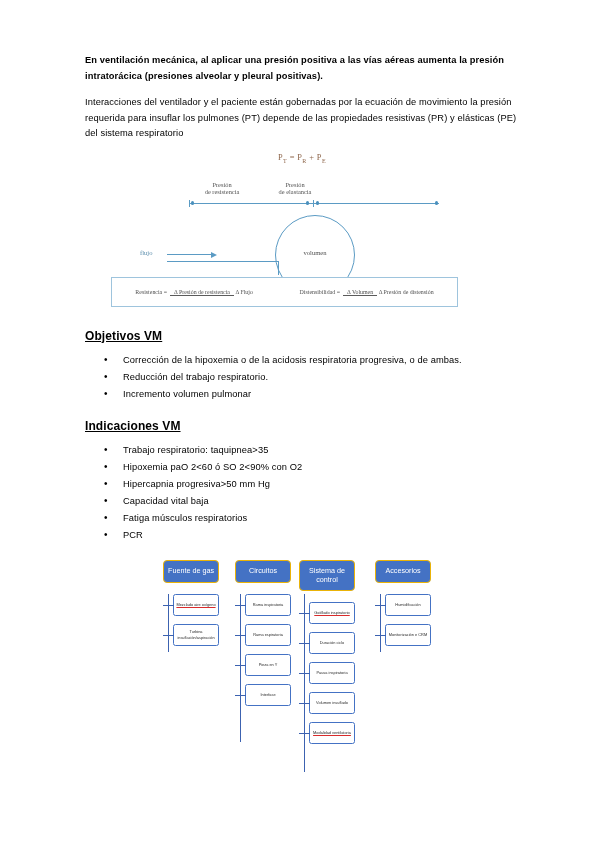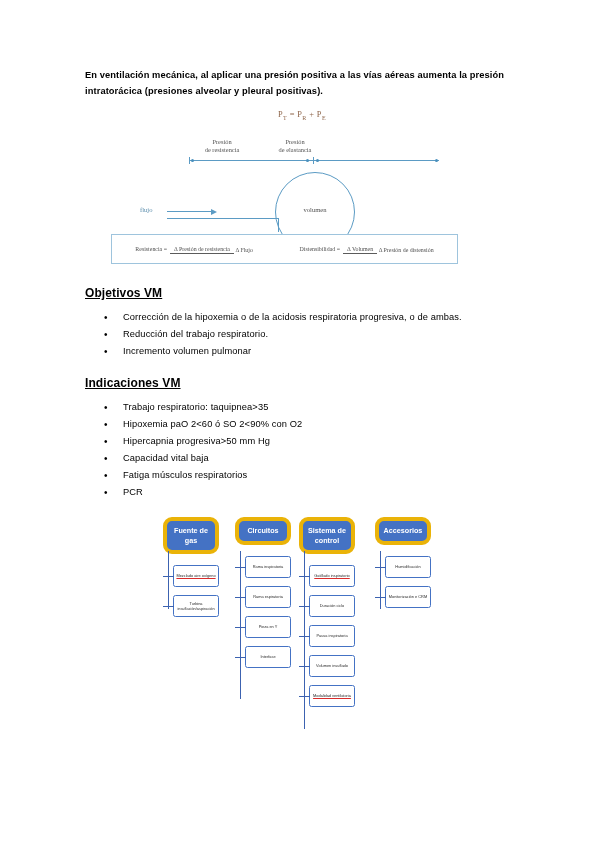--- a/index.html
+++ b/index.html
@@ -14,21 +14,21 @@
     color: #000000;
     overflow: hidden;
     position: relative;
   }
   .page {
     position: relative;
     width: 599px;
     height: 848px;
     background: #ffffff;
     box-sizing: border-box;
-    padding: 68px 80px 0 85px;
+    padding: 53px 80px 0 85px;
   }
   p.para {
     font-size: 9.3px;
     line-height: 15.5px;
     margin: 0 0 11px 0;
     letter-spacing: 0.1px;
   }
   p.para.bold {
     font-weight: bold;
   }
@@ -235,33 +235,32 @@
     top: 0;
     width: 56px;
   }
   .flow-col.c1 { left: 0; }
   .flow-col.c2 { left: 72px; }
   .flow-col.c3 { left: 136px; }
   .flow-col.c4 { left: 212px; }
 
   .hdr-box {
     background: #4472c4;
-    border: 4px solid #eab308;
-    border-radius: 9px;
+    border: 1px solid #eab308;
+    border-radius: 4px;
     color: #ffffff;
     font-size: 7.2px;
     line-height: 9.5px;
     text-align: center;
     padding: 5px 2px;
     min-height: 23px;
     box-sizing: border-box;
     display: flex;
     align-items: center;
     justify-content: center;
-    font-weight: bold;
   }
   .spine {
     position: absolute;
     left: 5px;
     top: 34px;
     width: 1.2px;
     background: #3c62b0;
   }
   .sub-list {
     position: relative;
@@ -301,20 +300,21 @@
     text-decoration-thickness: 0.6px;
   }
 </style>
 </head>
 <body>
 
 <div class="page">
 
   <div>
     <p class="para bold">En ventilación mecánica, al aplicar una presión positiva a las vías aéreas aumenta la presión intratorácica (presiones alveolar y pleural positivas).</p>
+    <p class="para">Interacciones del ventilador y el paciente están gobernadas por la ecuación de movimiento la presión requerida para insuflar los pulmones (PT) depende de las propiedades resistivas (PR) y elásticas (PE) del sistema respiratorio</p>
   </div>
 
   <div class="figure-eq">
 
     <div class="eq-top">P<sub>T</sub> = P<sub>R</sub> + P<sub>E</sub></div>
 
     <div class="lbl-res">
       Presión<br>de resistencia
     </div>
     <div class="lbl-ela">

